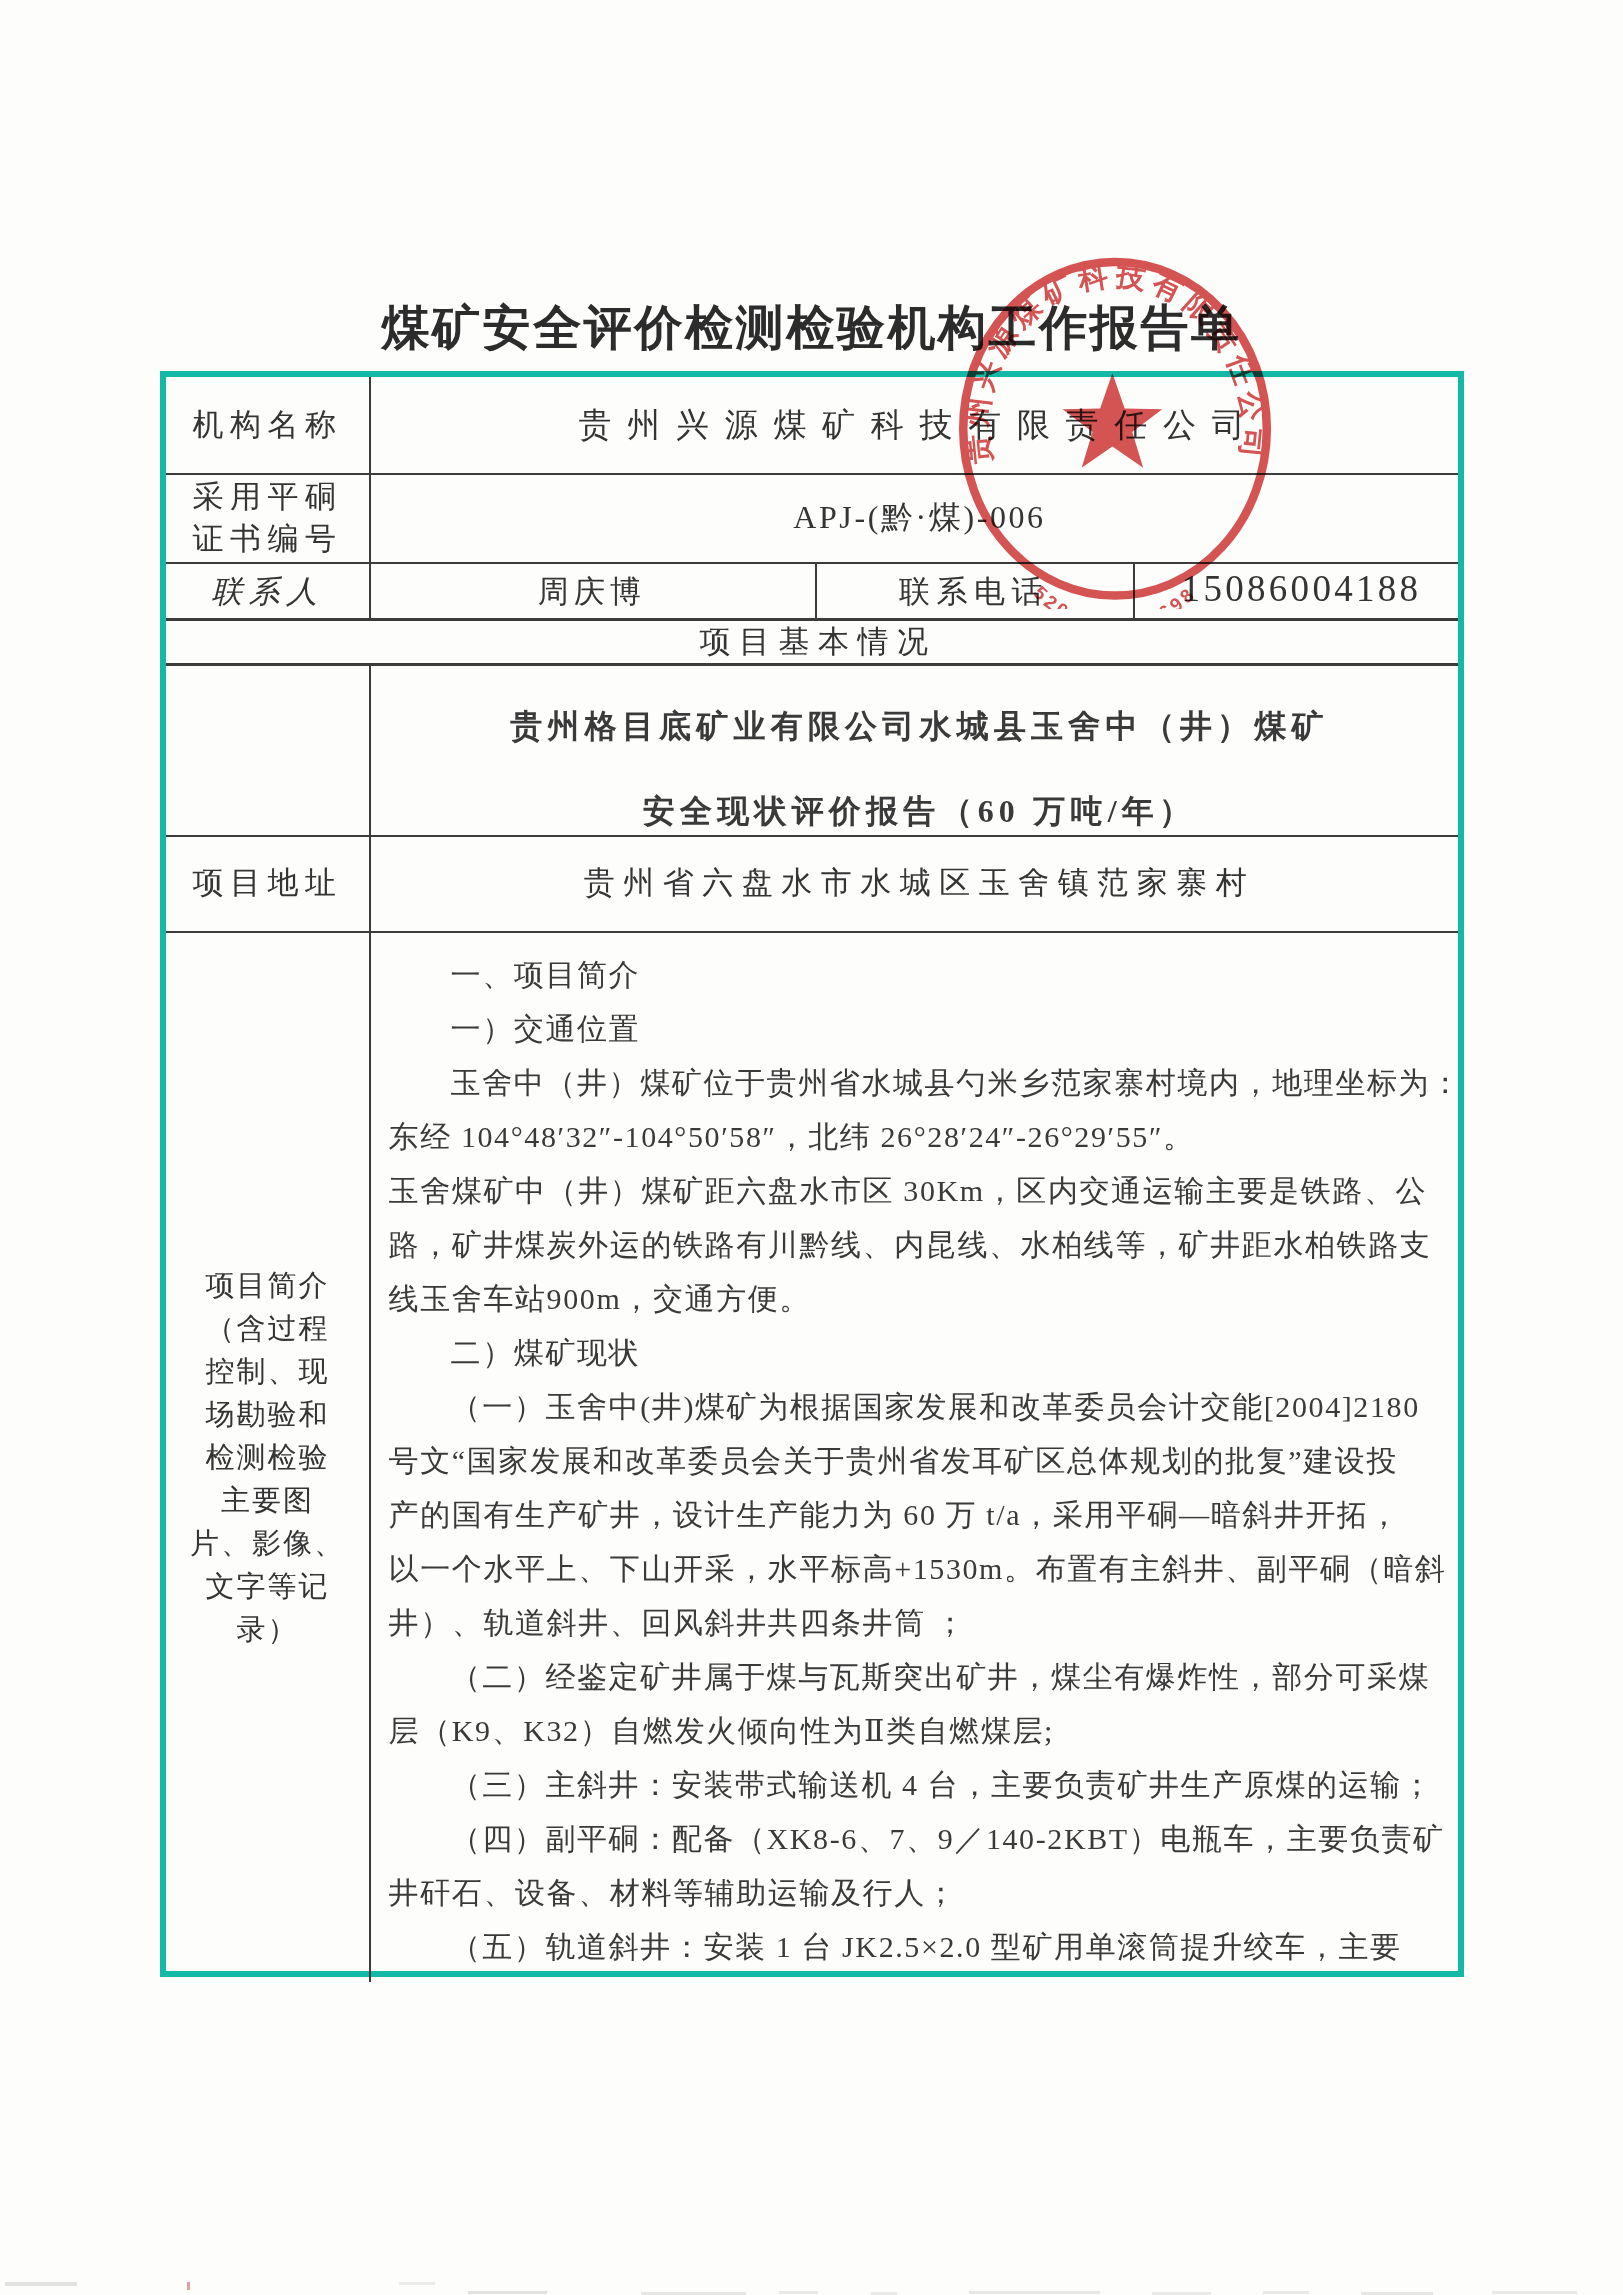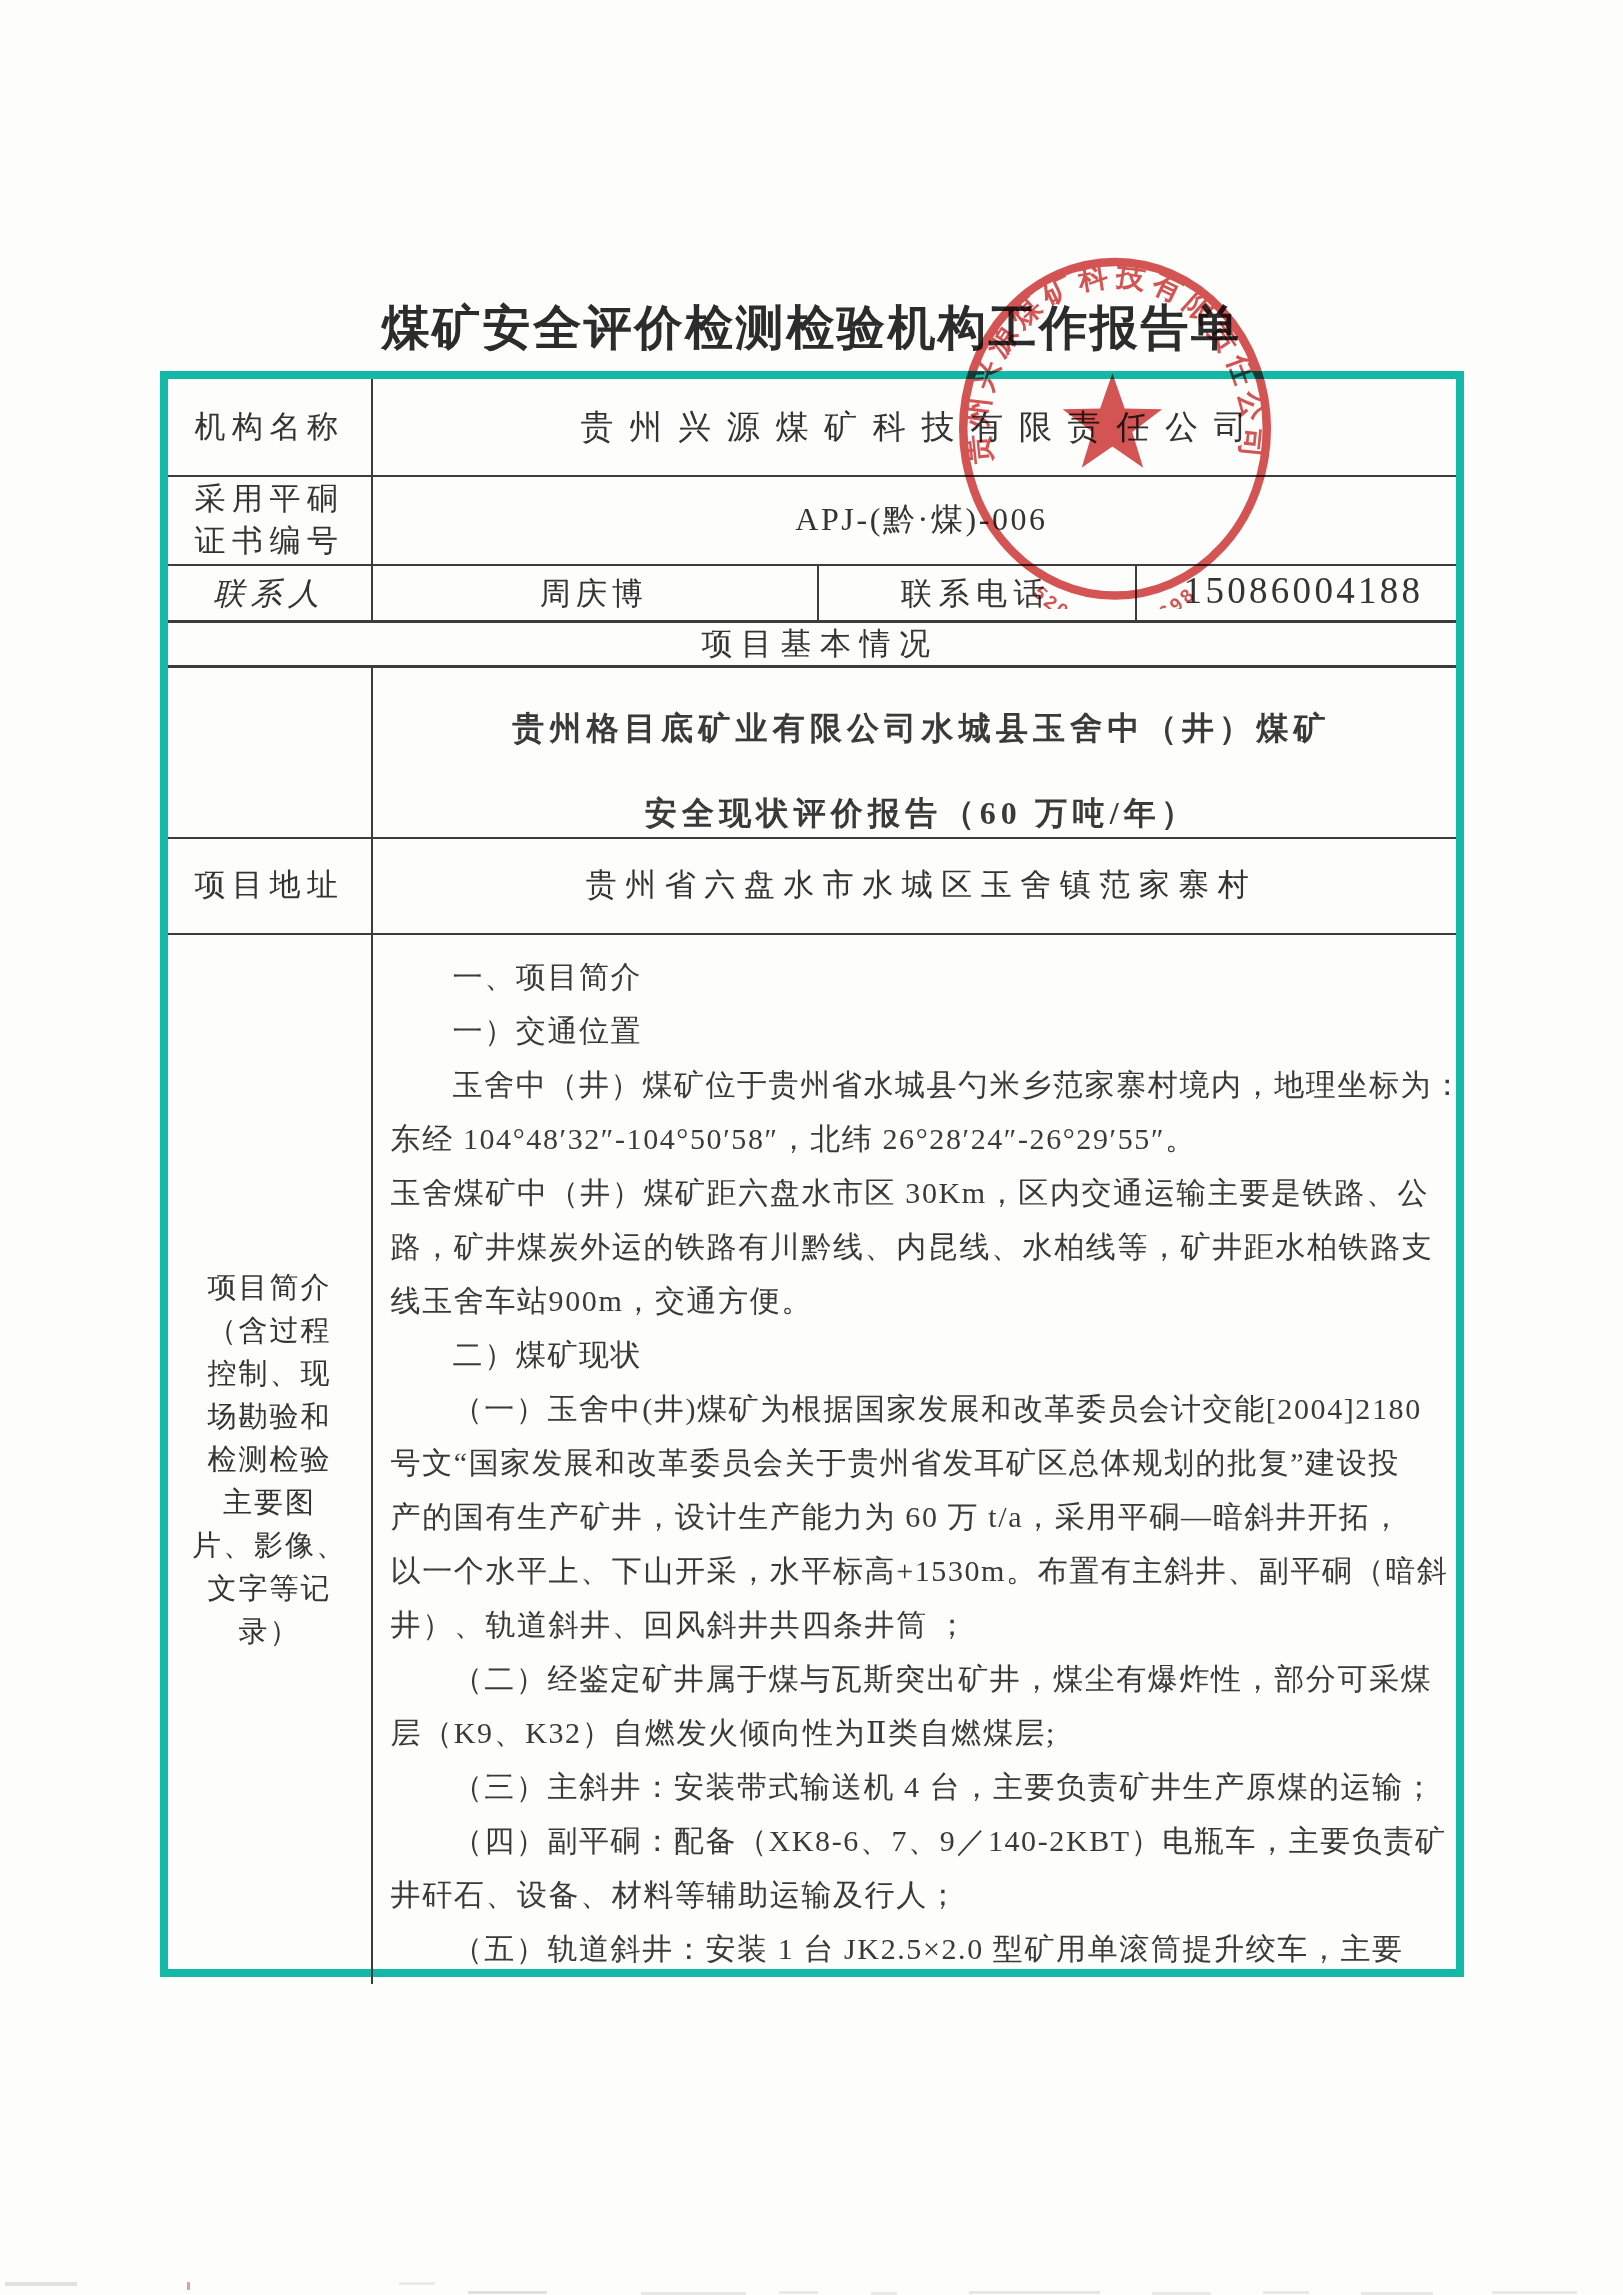--- a/index.html
+++ b/index.html
@@ -16,21 +16,21 @@
     position:absolute;left:0;top:296px;width:100%;
     text-align:center;
     font-family:"Liberation Sans","DejaVu Sans",sans-serif;
     font-weight:700;font-size:48px;letter-spacing:2.6px;
     color:#2c2c2c;white-space:nowrap;
   }
   
   .form-table{
     position:absolute;left:160px;top:371px;
     width:1304px;height:1606px;
-    border:8px solid #14b8a6;
+    border:6px solid #14b8a6;
     box-sizing:border-box;
   }
   .hline{position:absolute;left:0;right:0;background:#3c3c3c;height:2px;}
   .vline{position:absolute;width:2px;background:#3c3c3c;}
   .cell{
     position:absolute;display:flex;align-items:center;justify-content:center;
     box-sizing:border-box;color:#343434;
   }
   .lbl{font-size:31px;letter-spacing:6.5px;}
   .lbl-2line{flex-direction:column;line-height:42px;}

